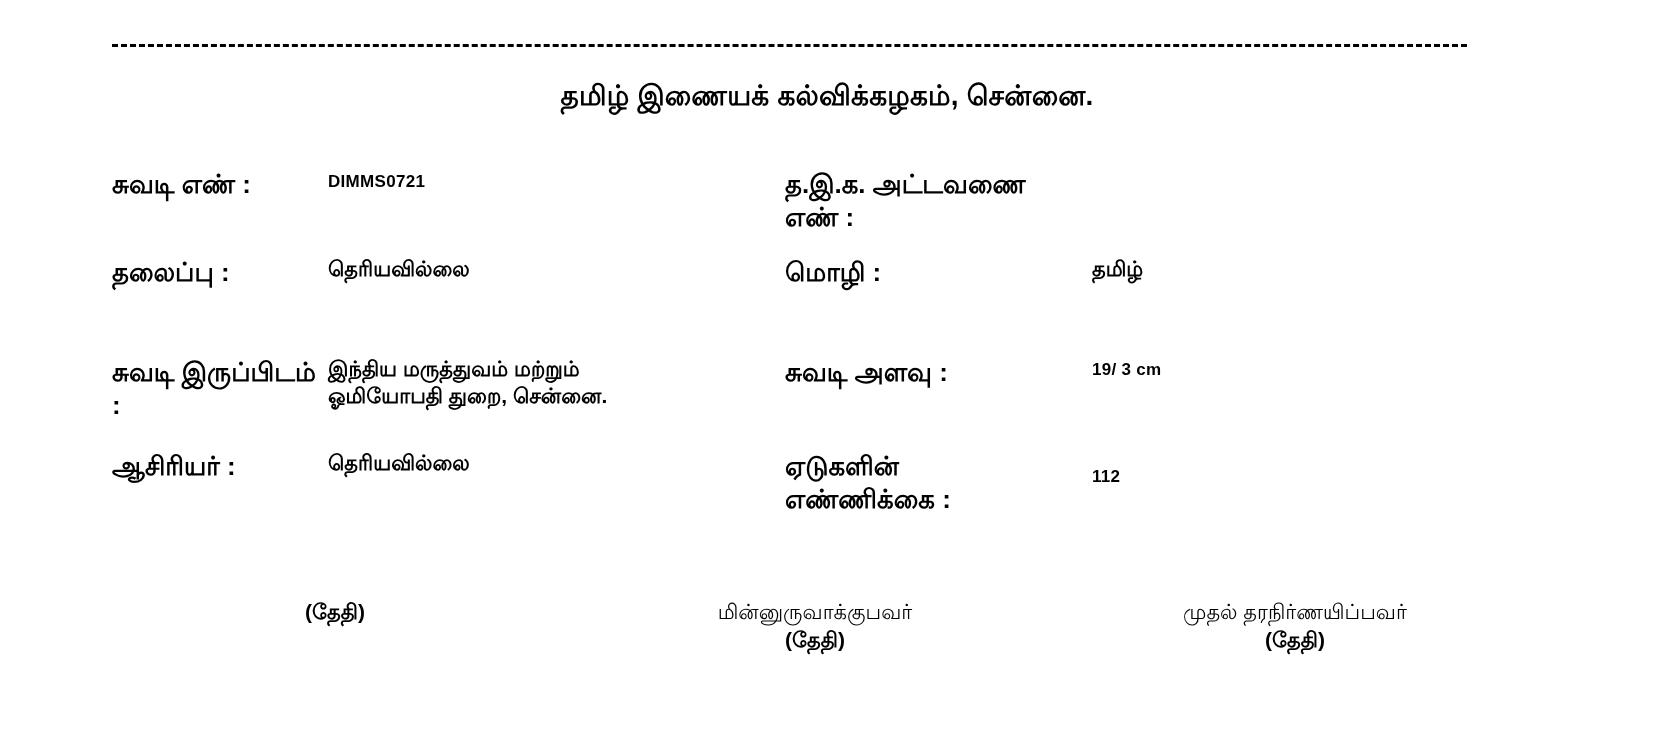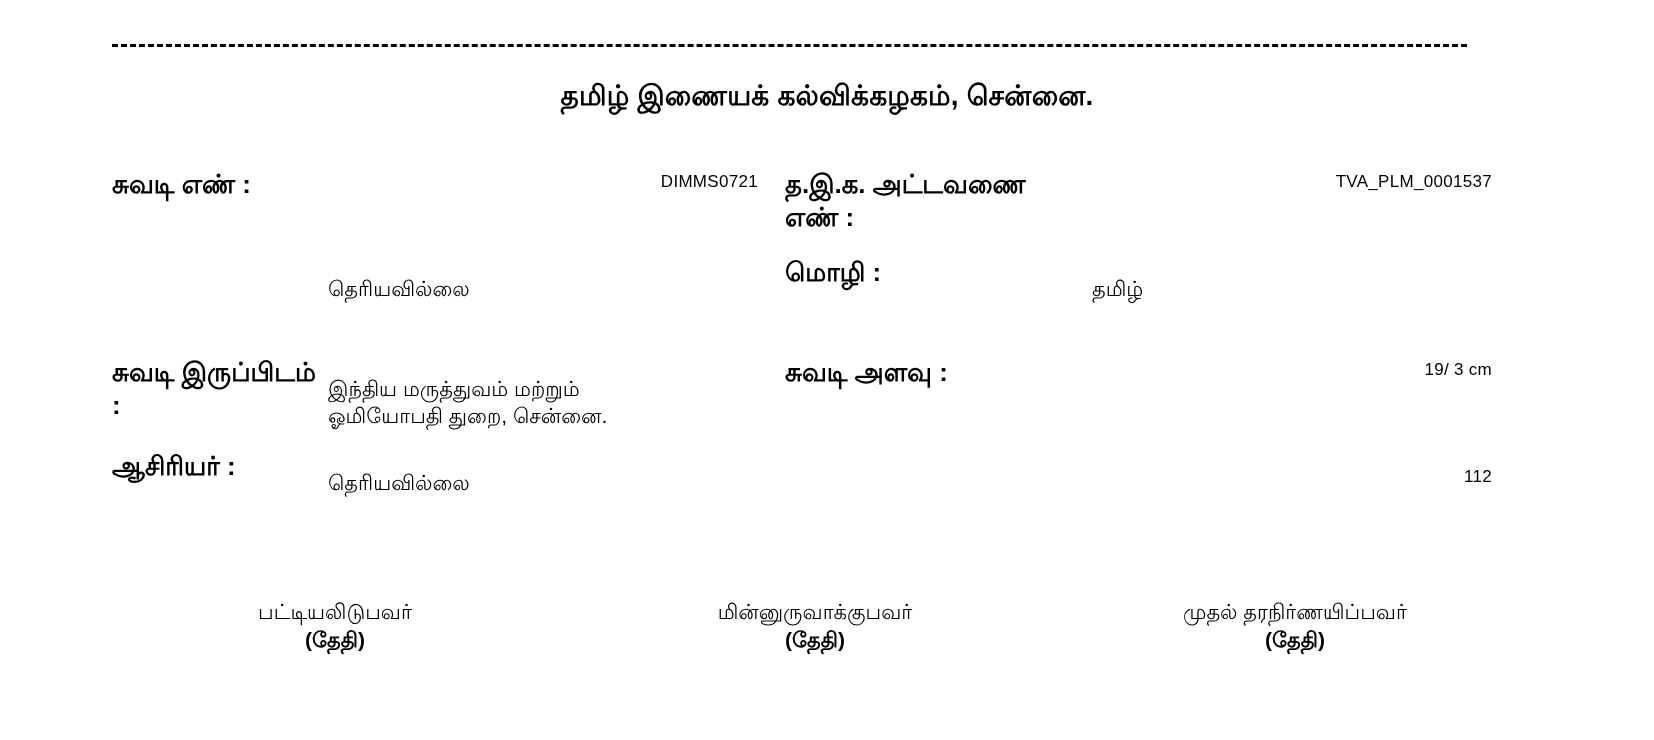--- a/index.html
+++ b/index.html
@@ -53,30 +53,28 @@
     position: absolute;
     box-sizing: border-box;
   }
   .label {
     font-size: 26px;
     font-weight: bold;
     line-height: 1.28;
   }
   .value-ta {
     font-size: 21px;
-    font-weight: normal;
+    font-weight: bold;
     line-height: 1.28;
-    margin-top: 20px;
   }
   .value-en {
     font-size: 17px;
-    font-weight: normal;
+    font-weight: bold;
     line-height: 1.28;
     letter-spacing: 0.3px;
-    text-align: right;
   }
 
   
   .c-label-l { left: 112px; width: 210px; }
   .c-value-l { left: 328px; width: 430px; }
   .c-label-r { left: 785px; width: 270px; }
   .c-value-r { left: 1092px; width: 400px; }
 
   .signatures {
     position: absolute;
@@ -104,48 +102,48 @@
   <div class="dashed-rule"></div>
 
   <div class="doc-title">தமிழ் இணையக் கல்விக்கழகம், சென்னை.</div>
 
   <div class="fields">
 
     <div class="row" style="height:88px;">
       <div class="cell c-label-l label">சுவடி எண் :</div>
       <div class="cell c-value-l value-en" style="top:3px;">DIMMS0721</div>
       <div class="cell c-label-r label">த.இ.க. அட்டவணை எண் :</div>
-      <div class="cell c-value-r value-en" style="top:3px;">TVA_PLM_0001537</div>
     </div>
 
     <div class="row" style="height:100px;">
+      <div class="cell c-label-l label">தலைப்பு :</div>
       <div class="cell c-value-l value-ta">தெரியவில்லை</div>
       <div class="cell c-label-r label">மொழி :</div>
       <div class="cell c-value-r value-ta">தமிழ்</div>
     </div>
 
     <div class="row" style="height:94px;">
       <div class="cell c-label-l label">சுவடி இருப்பிடம் :</div>
       <div class="cell c-value-l value-ta">இந்திய மருத்துவம் மற்றும்</div>
       <div class="cell c-value-l value-ta" style="top:27px;">ஓமியோபதி துறை, சென்னை.</div>
       <div class="cell c-label-r label">சுவடி அளவு :</div>
       <div class="cell c-value-r value-en" style="top:3px;">19/ 3 cm</div>
     </div>
 
     <div class="row" style="height:90px;padding-left:23px;">
       <div class="cell c-label-l label">ஆசிரியர் :</div>
       <div class="cell c-value-l value-ta">தெரியவில்லை</div>
+      <div class="cell c-label-r label">ஏடுகளின் எண்ணிக்கை :</div>
       <div class="cell c-value-r value-en" style="top:16px;">112</div>
     </div>
 
   </div>
 
   <div class="signatures">
     <div class="sig sig-1">
-      <span class="sig-role">பட்டியலிடுபவர்</span>
       <span class="sig-date">(தேதி)</span>
     </div>
     <div class="sig sig-2">
       <span class="sig-role">மின்னுருவாக்குபவர்</span>
       <span class="sig-date">(தேதி)</span>
     </div>
     <div class="sig sig-3">
       <span class="sig-role">முதல் தரநிர்ணயிப்பவர்</span>
       <span class="sig-date">(தேதி)</span>
     </div>

